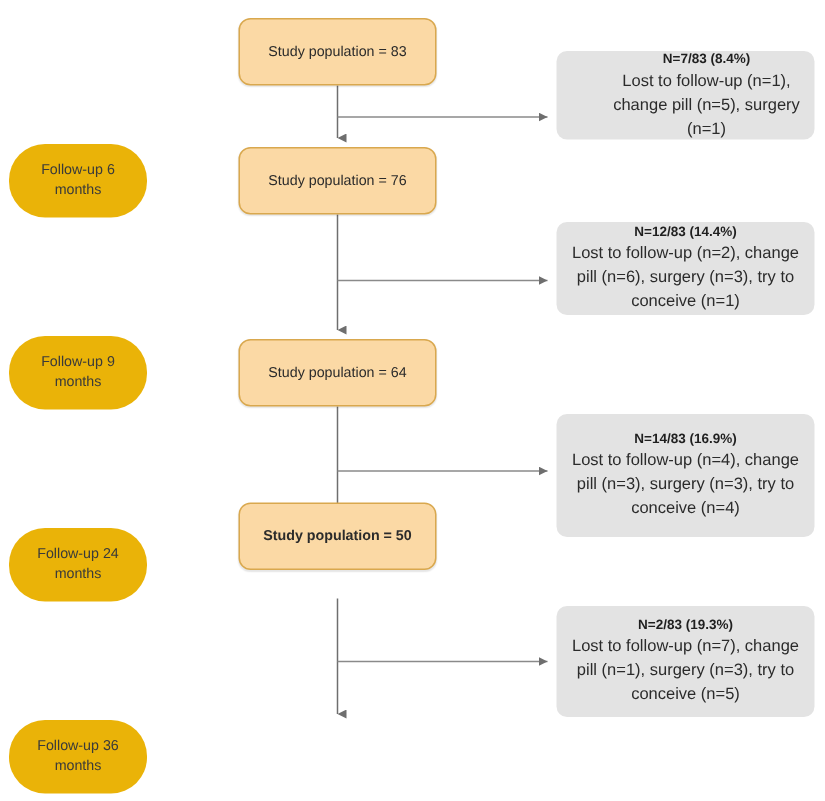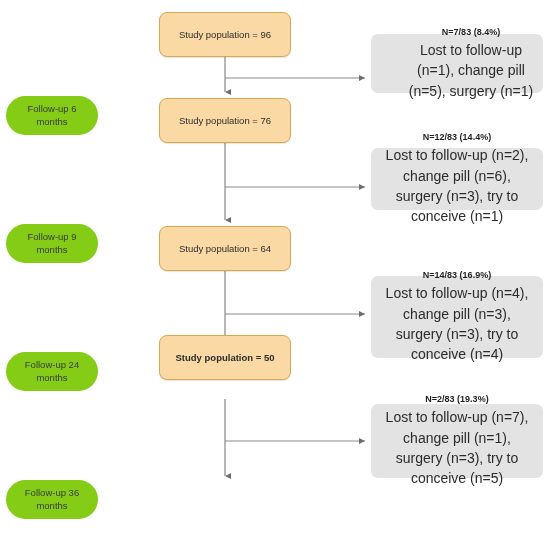--- a/index.html
+++ b/index.html
@@ -39,23 +39,23 @@
     border-radius: 8px;
     box-shadow: 0 1px 1px rgba(0,0,0,0.10);
   }
   .pop-box .label {
     font-size: 9.5px;
     color: #2b2b2b;
     line-height: 1.25;
   }
   .stage-pill {
     width: 92px;
-    height: 39px;
+    height: 49px;
     left: 6px;
-    background: #84cc16;
+    background: #eab308;
     border-radius: 24px;
   }
   .stage-pill .label {
     font-size: 9.5px;
     color: #3a3a3a;
     line-height: 1.35;
     padding: 0 8px;
   }
   .loss-box {
     width: 172px;
@@ -66,21 +66,21 @@
     padding: 6px 9px;
   }
   .loss-box .headline {
     font-size: 9px;
     font-weight: bold;
     color: #1f1f1f;
     line-height: 1.45;
     margin-bottom: 1px;
   }
   .loss-box .detail {
-    font-size: 14px;
+    font-size: 11px;
     color: #2b2b2b;
     line-height: 1.45;
   }
 </style>
 </head>
 <body>
 
 <div id="canvas">
 
   <svg id="flow-svg" viewBox="0 0 550 534" xmlns="http://www.w3.org/2000/svg">
@@ -114,21 +114,21 @@
     </g>
     <g stroke="#8a8a8a" stroke-width="1" fill="none">
       <line x1="225" y1="314" x2="365" y2="314" marker-end="url(#arrowRight)"></line>
     </g>
     <g stroke="#8a8a8a" stroke-width="1" fill="none">
       <line x1="225" y1="441" x2="365" y2="441" marker-end="url(#arrowRight)"></line>
     </g>
   </svg>
 
   <div class="node pop-box" style="top:12px;">
-    <span class="label">Study population = 96</span>
+    <span class="label">Study population = 83</span>
   </div>
   <div class="node pop-box" style="top:98px;">
     <span class="label">Study population = 76</span>
   </div>
   <div class="node pop-box" style="top:226px;text-align:right;">
     <span class="label">Study population = 64</span>
   </div>
   <div class="node pop-box" style="top:335px;font-weight:bold;">
     <span class="label">Study population = 50</span>
   </div>

